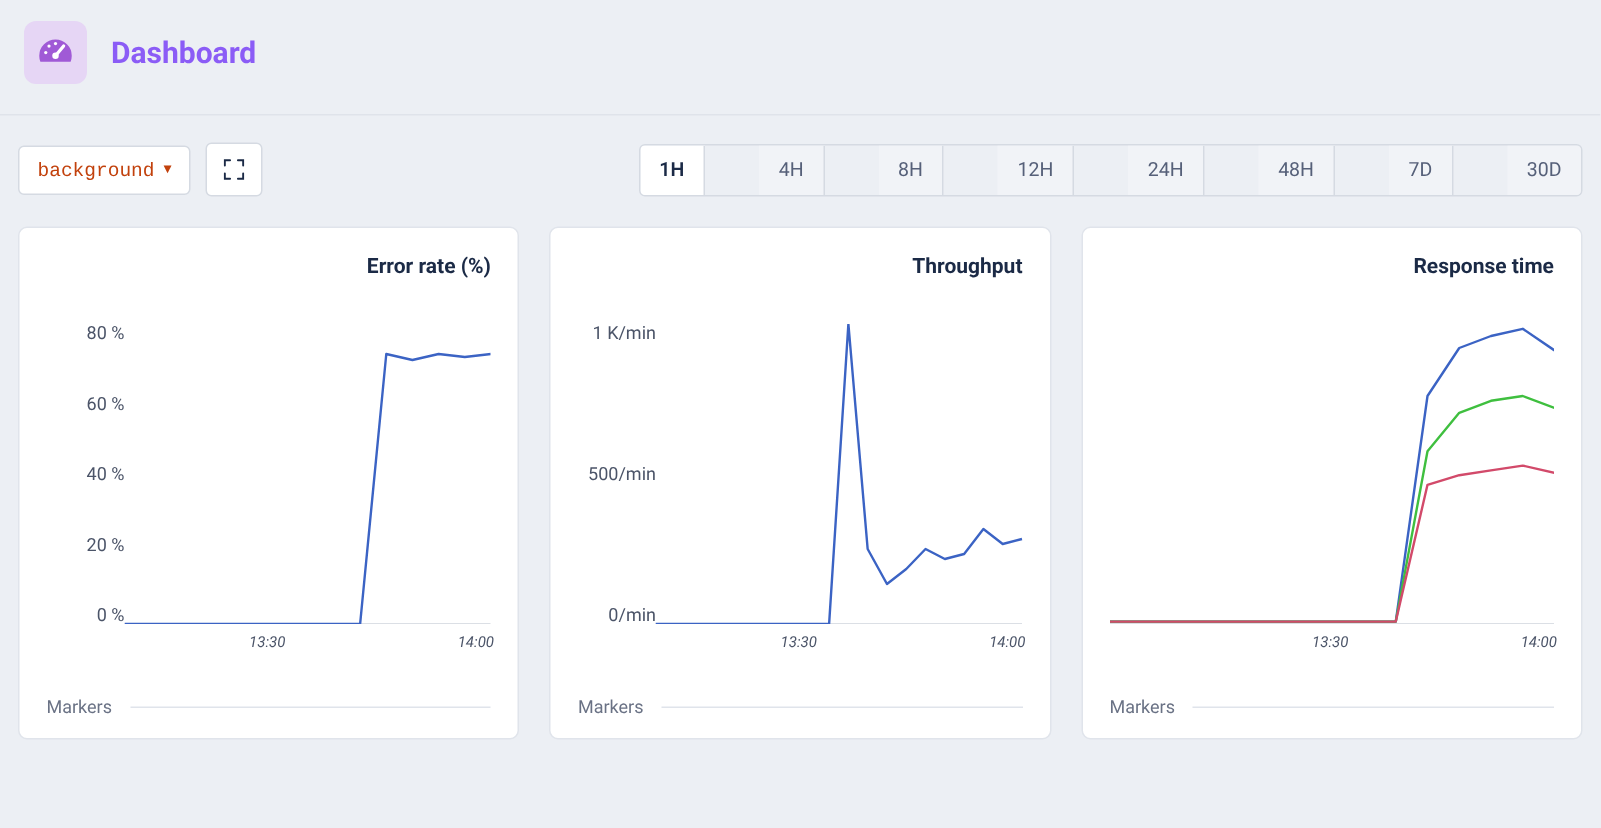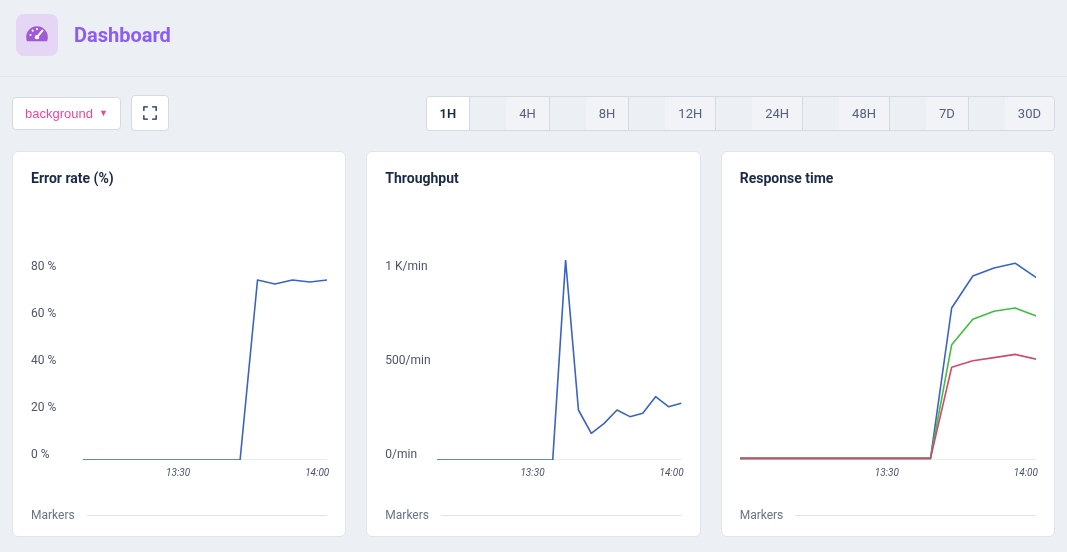--- a/index.html
+++ b/index.html
@@ -37,23 +37,24 @@
     justify-content: space-between;
     padding: 18px 12px 0 12px;
   }
   .toolbar-left { display: flex; gap: 10px; align-items: center; }
   .dropdown-btn {
     background: #fff;
     border: 1px solid #d5dae2;
     border-radius: 4px;
     padding: 8px 12px;
     font-size: 13px;
-    color: #ec4899;
+    color: #c2410c;
     display: flex; align-items: center; gap: 6px;
     cursor: pointer;
+    font-family: Liberation Mono, monospace;
   }
   .caret { font-size: 9px; }
   .fs-btn {
     background: #fff;
     border: 1px solid #d5dae2;
     border-radius: 4px;
     width: 38px; height: 36px;
     display: flex; align-items: center; justify-content: center;
     cursor: pointer;
   }
@@ -75,41 +76,41 @@
     cursor: pointer;
     font-family: inherit;
   }
   .time-range button:last-child { border-right: none; }
   .time-range button.active { background: #fff; color: #1b2a46; font-weight: 600; }
 
   .cards {
     display: flex;
     gap: 20px;
     padding: 20px 12px 0 12px;
+    text-align: right;
   }
   .card {
     background: #fff;
     border: 1px solid #e0e4eb;
     border-radius: 6px;
     flex: 1;
     padding: 18px 18px 14px 18px;
     display: flex;
     flex-direction: column;
   }
   .card-title {
     font-size: 14px;
     font-weight: 700;
     color: #1b2a46;
     margin-bottom: 30px;
   }
   .chart-area {
     position: relative;
     height: 230px;
     display: flex;
-    margin-top: 44px;
   }
   .y-axis {
     display: flex;
     flex-direction: column;
     justify-content: space-between;
     height: 200px;
     font-size: 12px;
     color: #4b5468;
     width: 52px;
     flex-shrink: 0;

